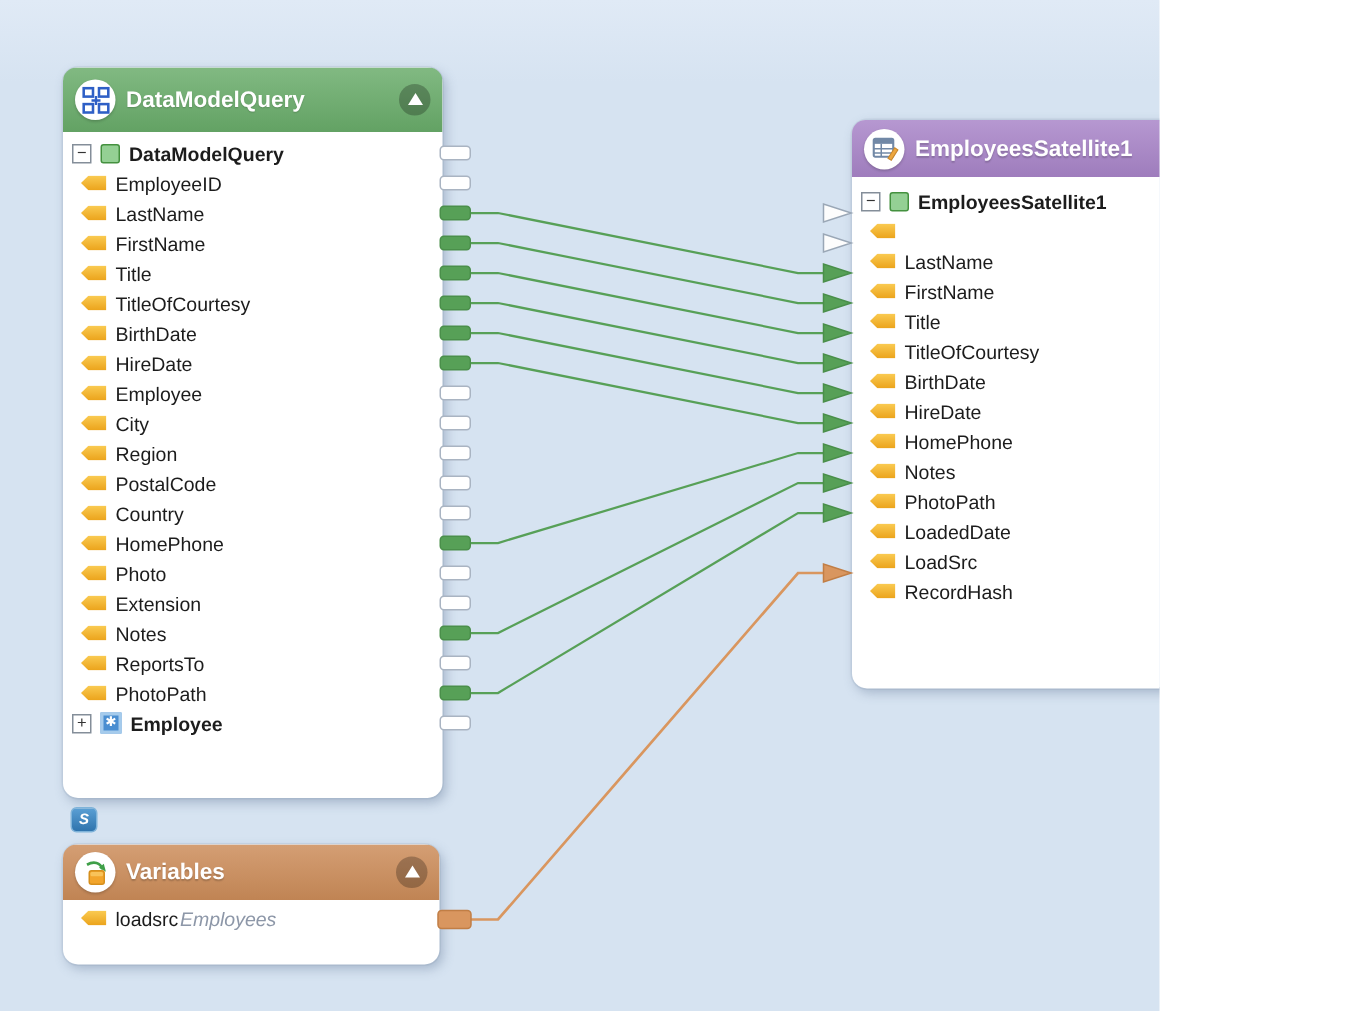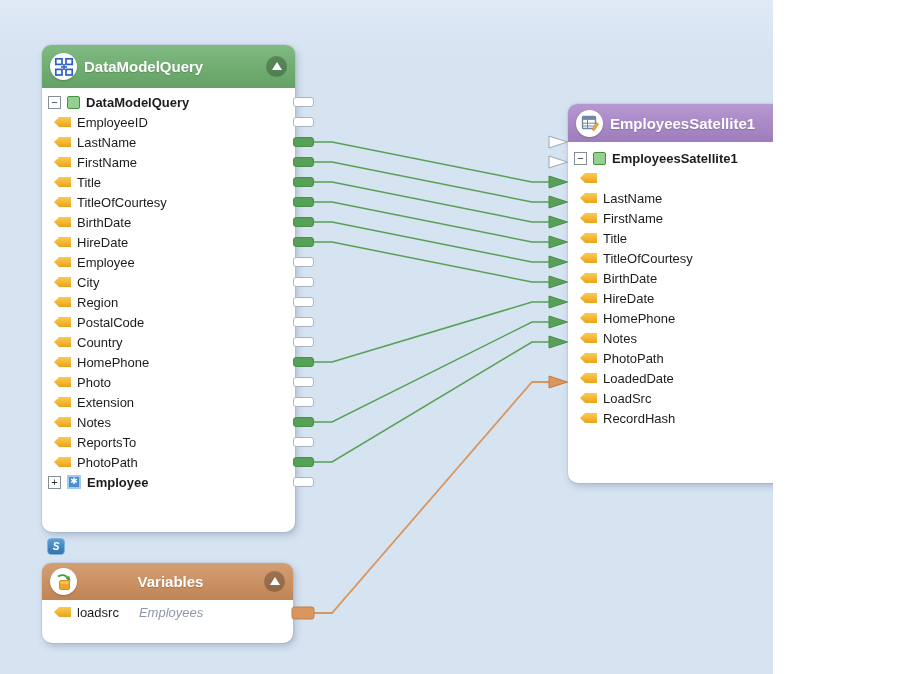--- a/index.html
+++ b/index.html
@@ -7,21 +7,21 @@
   .canvas{
     position:relative;width:773px;height:674px;overflow:hidden;
     background:linear-gradient(180deg,#e0eaf6 0,#d6e3f1 55px,#d6e3f1 100%);
   }
   #connector-layer{position:absolute;left:0;top:0;z-index:5;pointer-events:none;}
   .panel{
     position:absolute;background:#fff;border-radius:10px;z-index:2;
     box-shadow:2px 3px 7px rgba(110,130,160,.45),0 0 0 1px rgba(165,180,200,.25);
   }
   .panel-left {left:42px;top:45px;width:253px;height:487px;}
-  .panel-right{left:568px;top:104px;width:254px;height:379px;}
+  .panel-right{left:568px;top:80px;width:254px;height:379px;}
   .panel-vars {left:42px;top:563px;width:251px;height:80px;}
   .panel-header{
     display:flex;align-items:center;gap:7px;padding:0 8px;
     border-radius:9px 9px 0 0;color:#fff;
     background-image:linear-gradient(180deg,rgba(255,255,255,.16),rgba(0,0,0,.06));
   }
   .panel-left  .panel-header{height:43px;}
   .panel-right .panel-header{height:38px;}
   .panel-vars  .panel-header{height:37px;}
   .hdr-icon-circle{
@@ -40,21 +40,21 @@
   .panel-rows{position:absolute;left:0;right:0;}
   .panel-left  .panel-rows{top:47px;}
   .panel-right .panel-rows{top:44px;}
   .panel-vars  .panel-rows{top:39px;}
   .tree-row{height:20px;display:flex;align-items:center;font-size:13px;color:#1c1c1c;
     white-space:nowrap;}
   .tree-row.field,.tree-row.variable{padding-left:12px;}
   .tree-row.root,.tree-row.entity{padding-left:6px;}
   .tree-row .lbl{margin-left:6px;}
   .tree-row.root .lbl,.tree-row.entity .lbl{font-weight:bold;}
-  .var-value{font-style:italic;color:#8d97a8;margin-left:20px;}
+  .var-value{font-style:italic;color:#8d97a8;margin-left:1px;}
   .expander{width:13px;height:13px;box-sizing:border-box;border:1px solid #848e99;
     background:#fff;color:#333;font-size:11px;line-height:10px;text-align:center;flex:0 0 auto;}
   .green-square{width:13px;height:13px;box-sizing:border-box;background:#94d094;
     border:1px solid #44913f;border-radius:2px;margin-left:6px;flex:0 0 auto;}
   .tag{width:17px;height:10px;flex:0 0 auto;
     background:linear-gradient(180deg,#facb52,#eba31b);
     clip-path:polygon(0 50%,30% 0,100% 0,100% 100%,30% 100%);}
   .entity-tile{width:14px;height:14px;box-sizing:border-box;background:#4a8ed1;
     border:2px solid #a5cbec;color:#fff;font-size:9px;line-height:9px;text-align:center;
     margin-left:6px;flex:0 0 auto;}
@@ -289,21 +289,21 @@
           <span class="lbl">LoadSrc</span>
         </div>
         <div class="tree-row field">
           <span class="tag"></span>
           <span class="lbl">RecordHash</span>
         </div>
       </div>
   </section>
 
   <section class="panel panel-vars">
-    <header class="panel-header" id="hdr-vars" style="background-color: rgb(204, 140, 89); text-align: center;">
+    <header class="panel-header" id="hdr-vars" style="background-color: rgb(204, 140, 89);">
       <span class="hdr-icon-circle">
         <svg width="20" height="20" viewBox="0 0 20 20">
           <path d="M4 4.5 C 8.5 2, 13 3, 14.2 7.5" stroke="#3f9f48" stroke-width="1.8" fill="none"></path>
           <polygon points="12,6.5 16.6,9.2 15.2,3.8" fill="#3f9f48"></polygon>
           <rect x="5.5" y="8.5" width="10" height="9" rx="1.5" fill="#f2a52c" stroke="#d68f1c" stroke-width="1"></rect>
           <rect x="6.3" y="9.3" width="8.4" height="2.8" rx="1" fill="#f8c35a"></rect>
         </svg>
       </span>
       <span class="hdr-title">Variables</span>
       <span class="collapse-btn">

